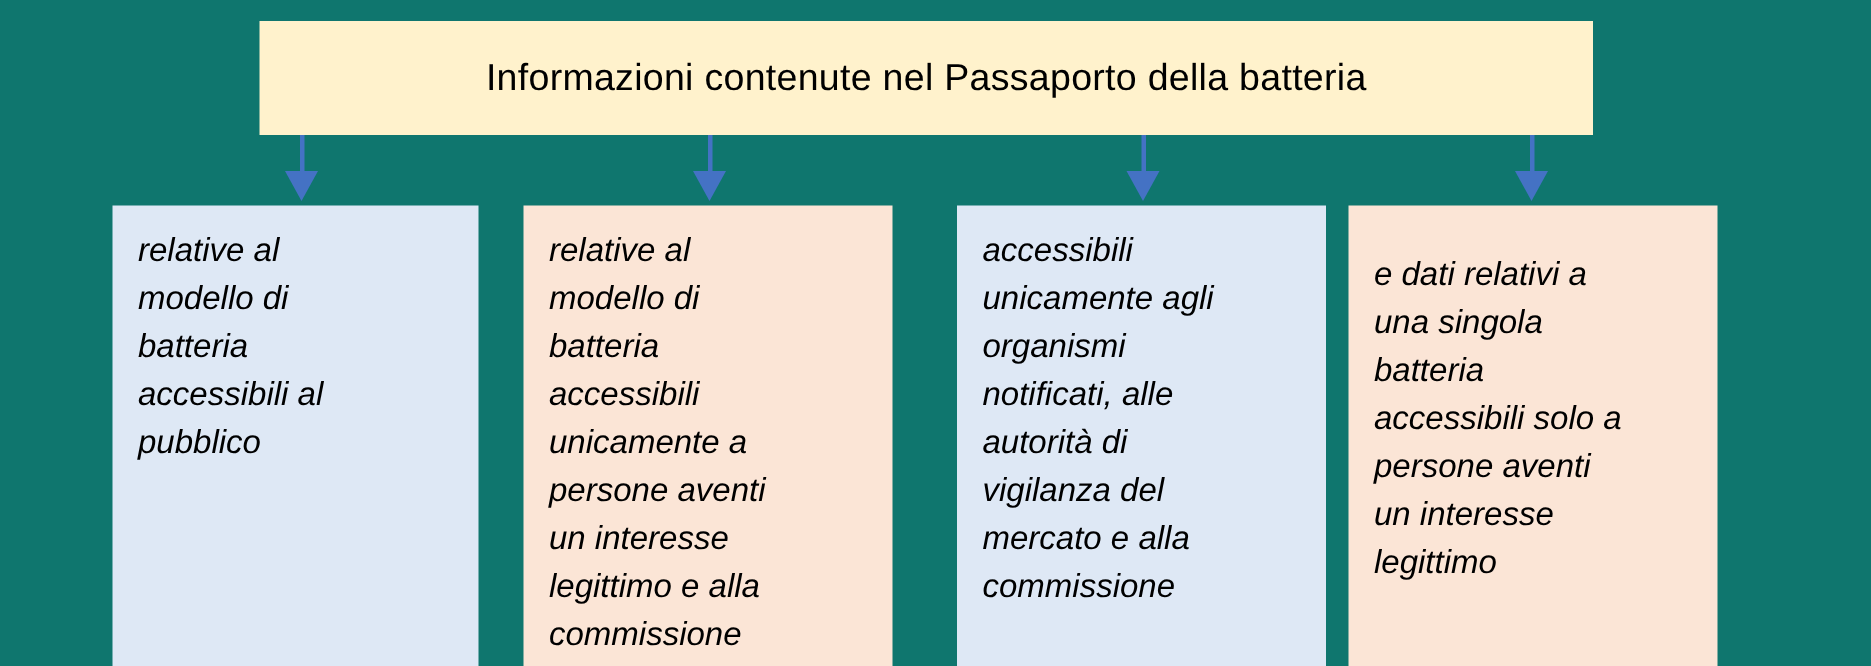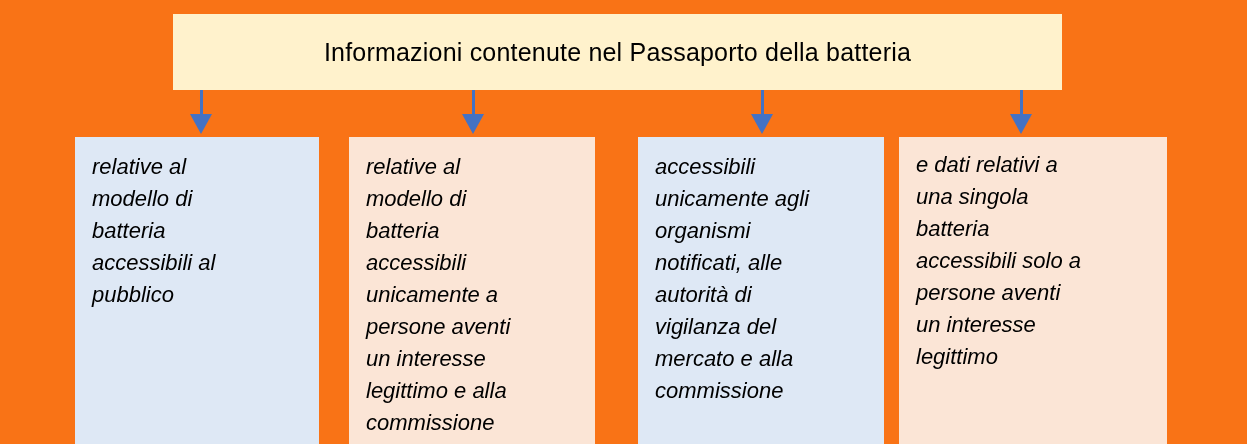--- a/index.html
+++ b/index.html
@@ -5,21 +5,21 @@
   html, body {
     margin: 0;
     padding: 0;
     background: #ffffff;
     font-family: "Liberation Sans", sans-serif;
   }
   .canvas {
     position: relative;
     width: 1247px;
     height: 444px;
-    background: #f97316;
+    background: #0f766e;
     overflow: hidden;
   }
   .title-box {
     position: absolute;
     left: 173px;
     top: 14px;
     width: 889px;
     height: 76px;
     background: var(--title-bg, #FFF2CC);
     display: flex;
@@ -60,21 +60,21 @@
     line-height: 32px;
     color: var(--text, #000000);
     white-space: pre-line;
     font-style: italic;
   }
   .info-box.blue  { background: var(--box-blue, #DEE8F5); }
   .info-box.peach { background: var(--box-peach, #FBE5D6); }
   .box-1 { left: 75px;  width: 244px; }
   .box-2 { left: 349px; width: 246px; }
   .box-3 { left: 638px; width: 246px; }
-  .box-4 { left: 899px; width: 268px; padding-top: 12px; }
+  .box-4 { left: 899px; width: 246px; padding-top: 30px; }
   .arrow-1 { left: 190px; }
   .arrow-2 { left: 462px; }
   .arrow-3 { left: 751px; }
   .arrow-4 { left: 1010px; }
 </style>
 </head>
 <body>
 
 <div class="canvas">
 

